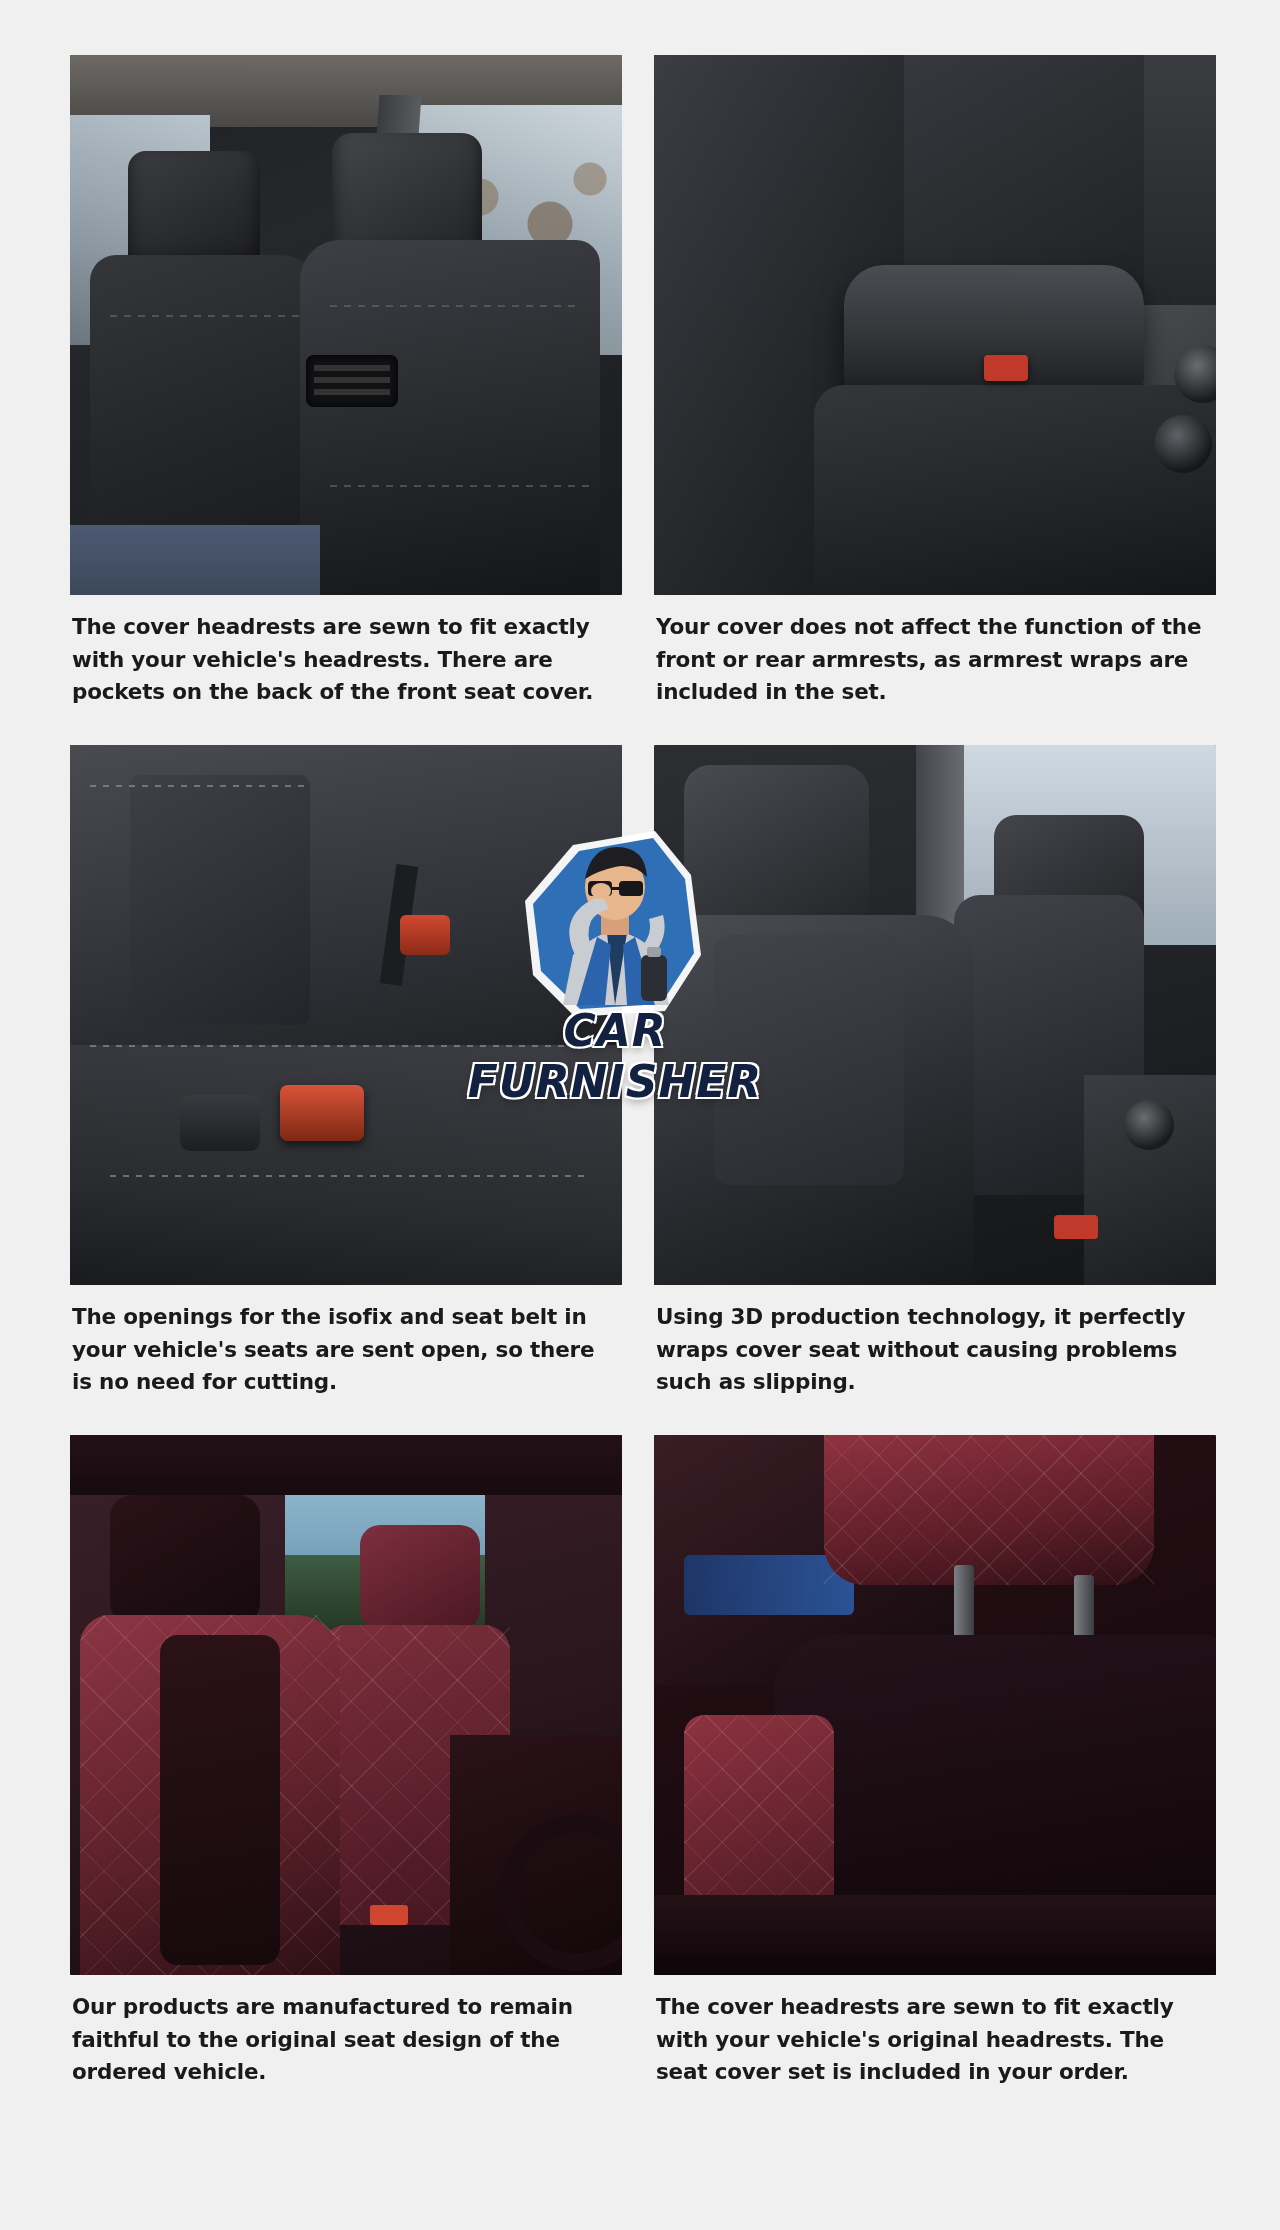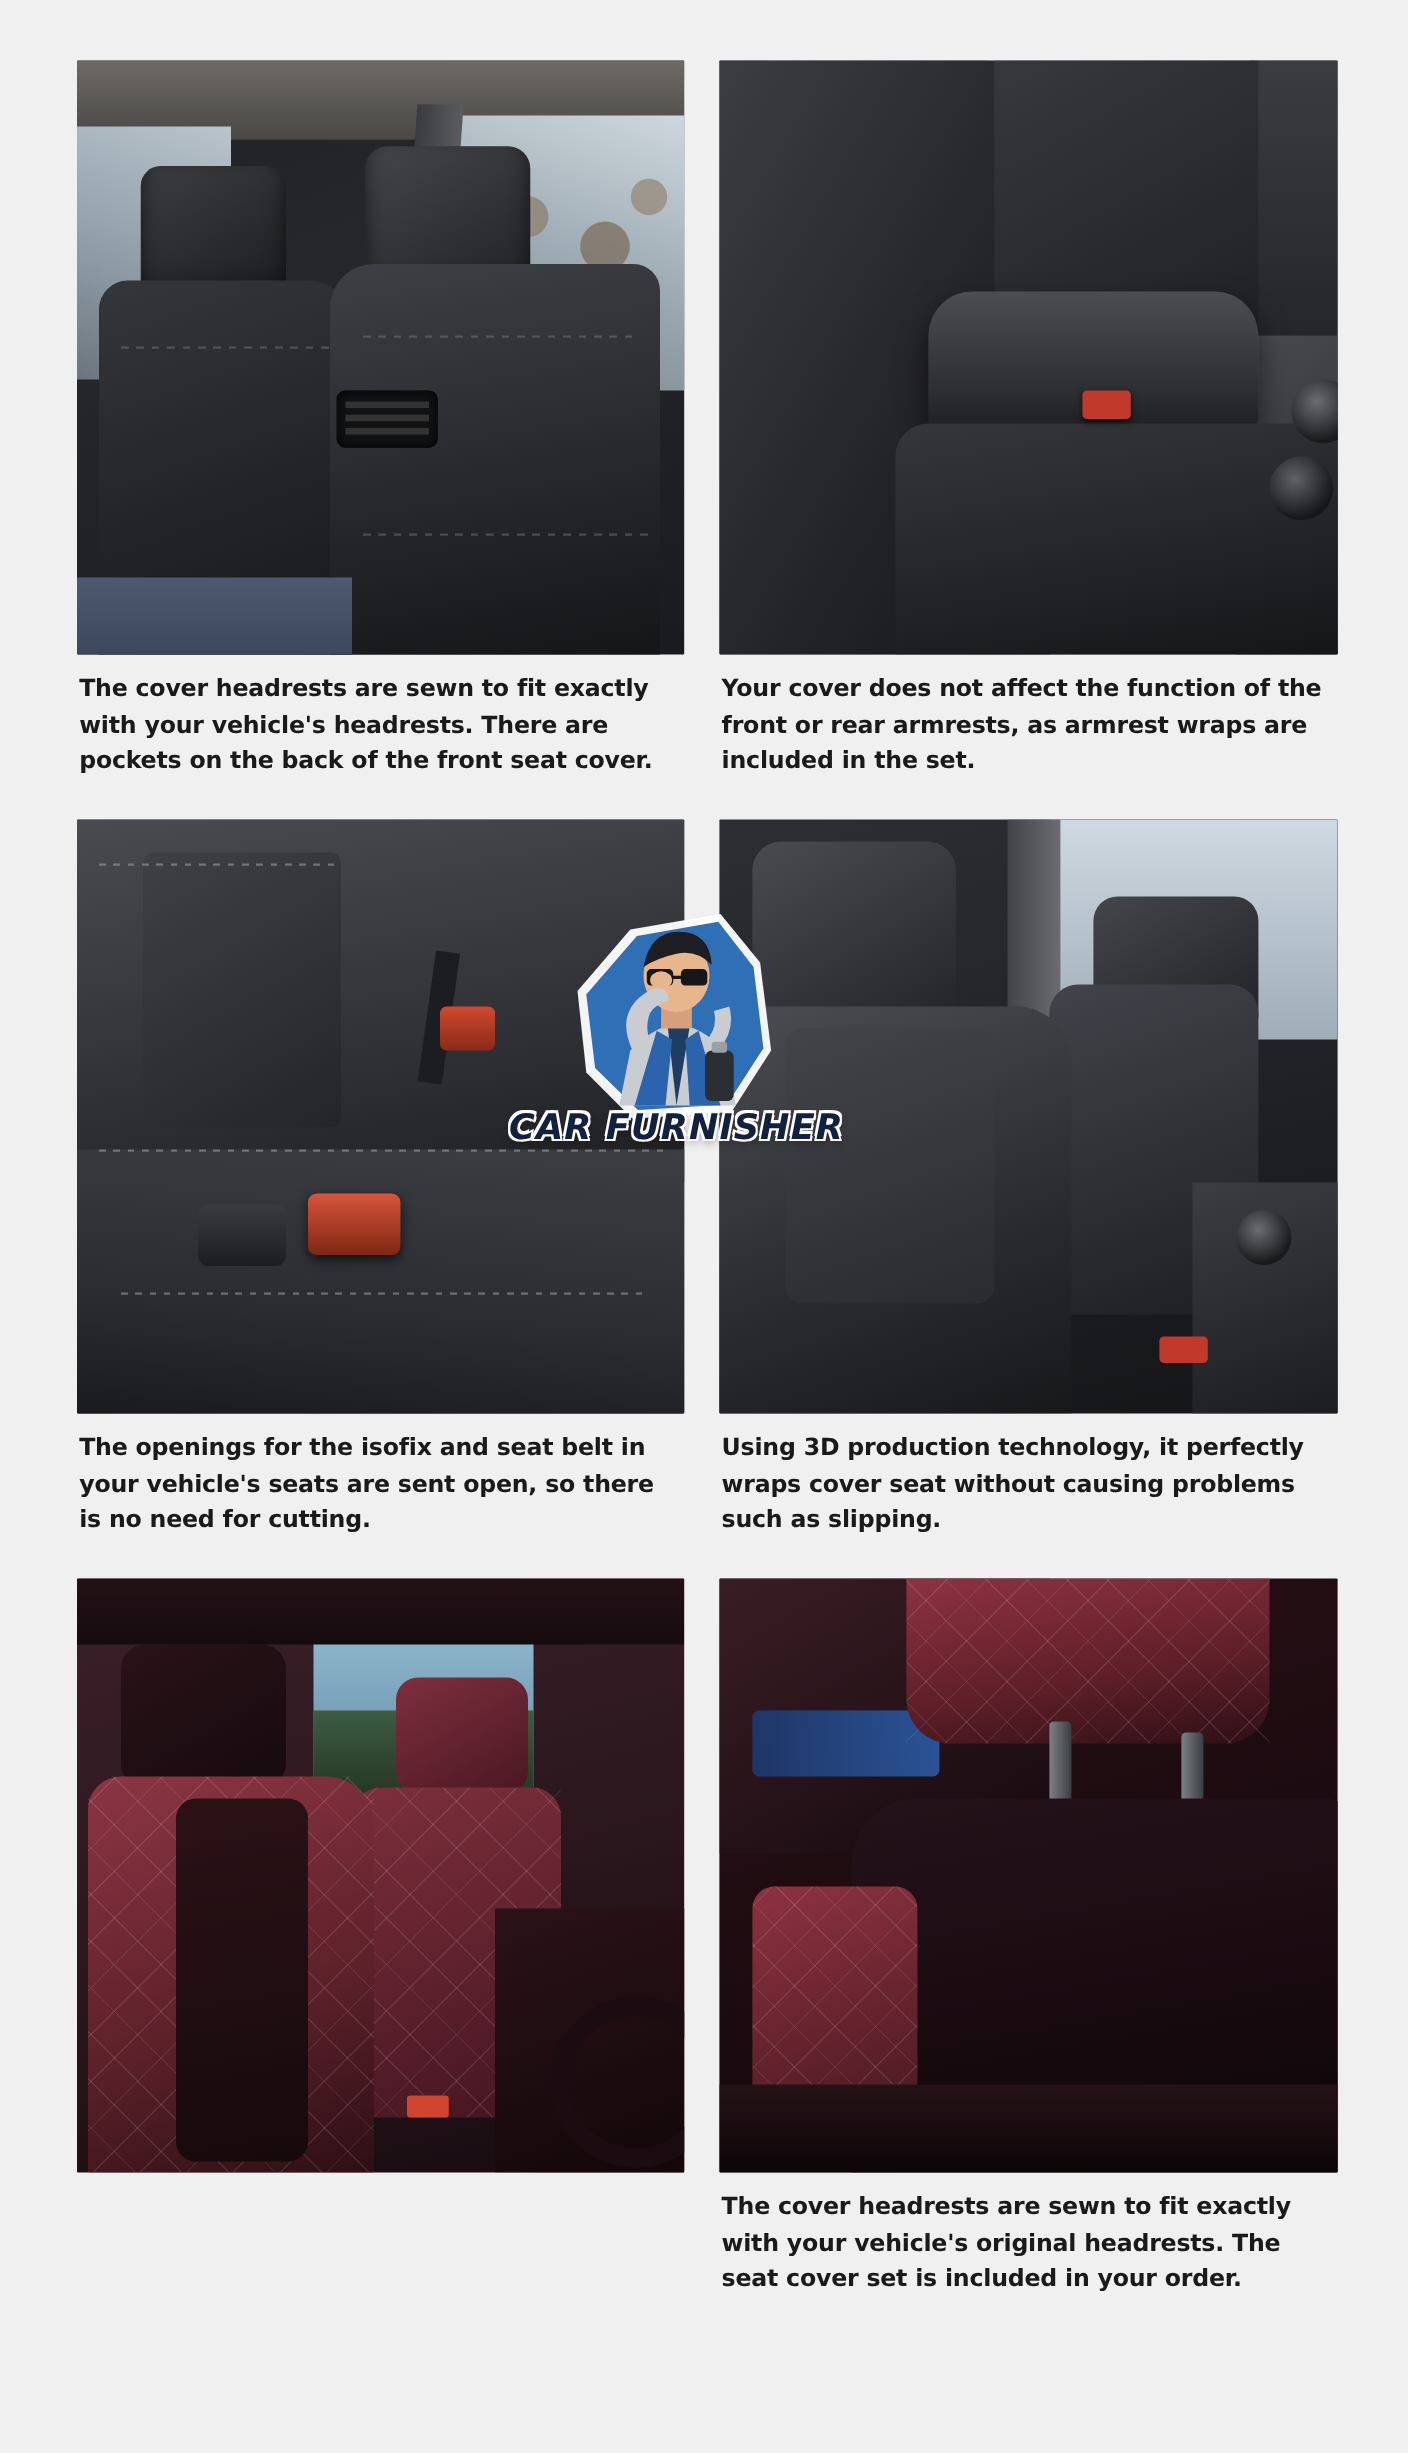--- a/index.html
+++ b/index.html
@@ -156,21 +156,21 @@
   }
   .wm-text {
     position: absolute;
     left: 0;
     top: 200px;
     width: 320px;
     text-align: center;
     font-family: "DejaVu Sans", sans-serif;
     font-weight: bold;
     font-style: italic;
-    font-size: 32px;
+    font-size: 44px;
     letter-spacing: 1px;
     color: #12213f;
     -webkit-text-stroke: 3px #ffffff;
     paint-order: stroke fill;
     text-shadow:
       2px 2px 0 #ffffff, -2px 2px 0 #ffffff, 2px -2px 0 #ffffff, -2px -2px 0 #ffffff,
       0 4px 8px rgba(0,0,0,.35);
   }
 </style>
 </head>
@@ -281,20 +281,21 @@
           <div class="sh quilt" style="left:250px; top:190px; width:190px; height:300px;"></div>
           <div class="sh dash5"></div>
           <div class="sh wheel"></div>
           <div class="sh hr1"></div>
           <div class="sh seat1"></div>
           <div class="sh quilt" style="left:10px; top:180px; width:260px; height:360px;"></div>
           <div class="sh panelblk"></div>
           <div class="sh buckle5"></div>
         </div>
       </div>
+      <div class="caption">Our products are manufactured to remain faithful to the original seat design of the ordered vehicle.</div>
     </div>
 
     <div class="cell">
       <div class="photo p6">
         <div class="scene">
           <div class="sh dash6"></div>
           <div class="sh blue"></div>
           <div class="sh hrTop"></div>
           <div class="sh quilt6" style="left:170px; top:0; width:330px; height:150px;"></div>
           <div class="sh post1"></div>

